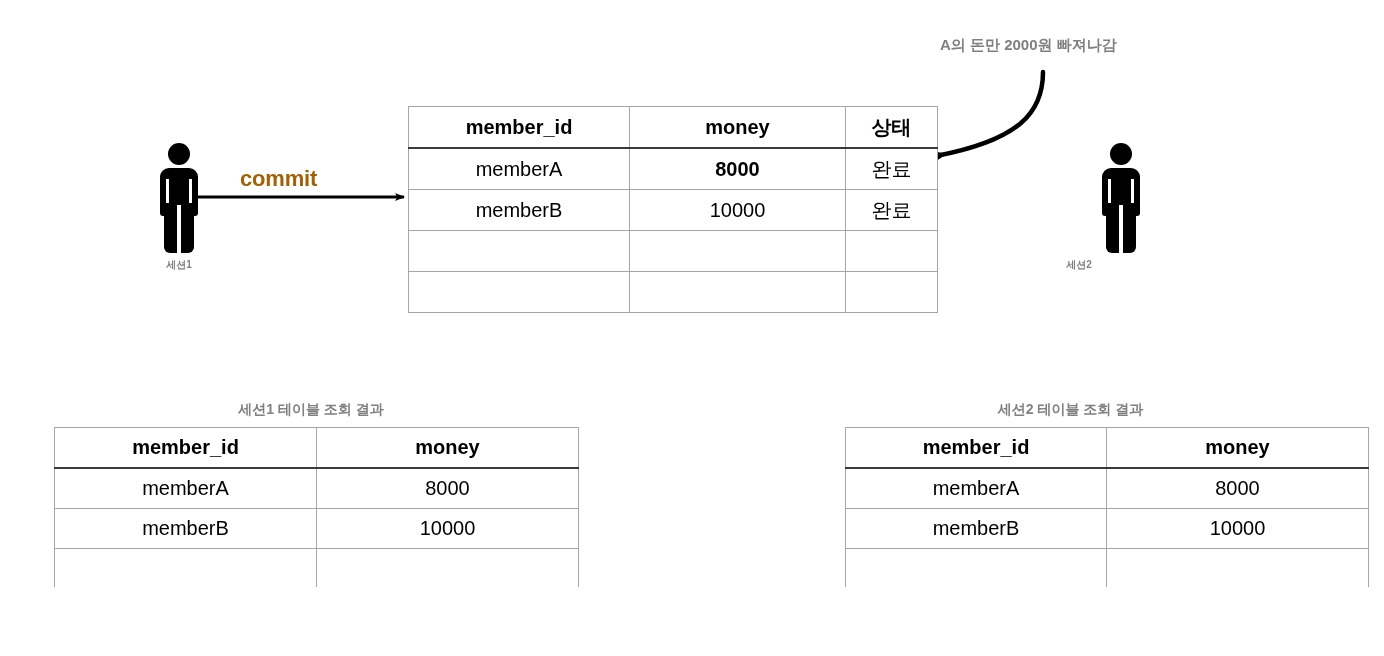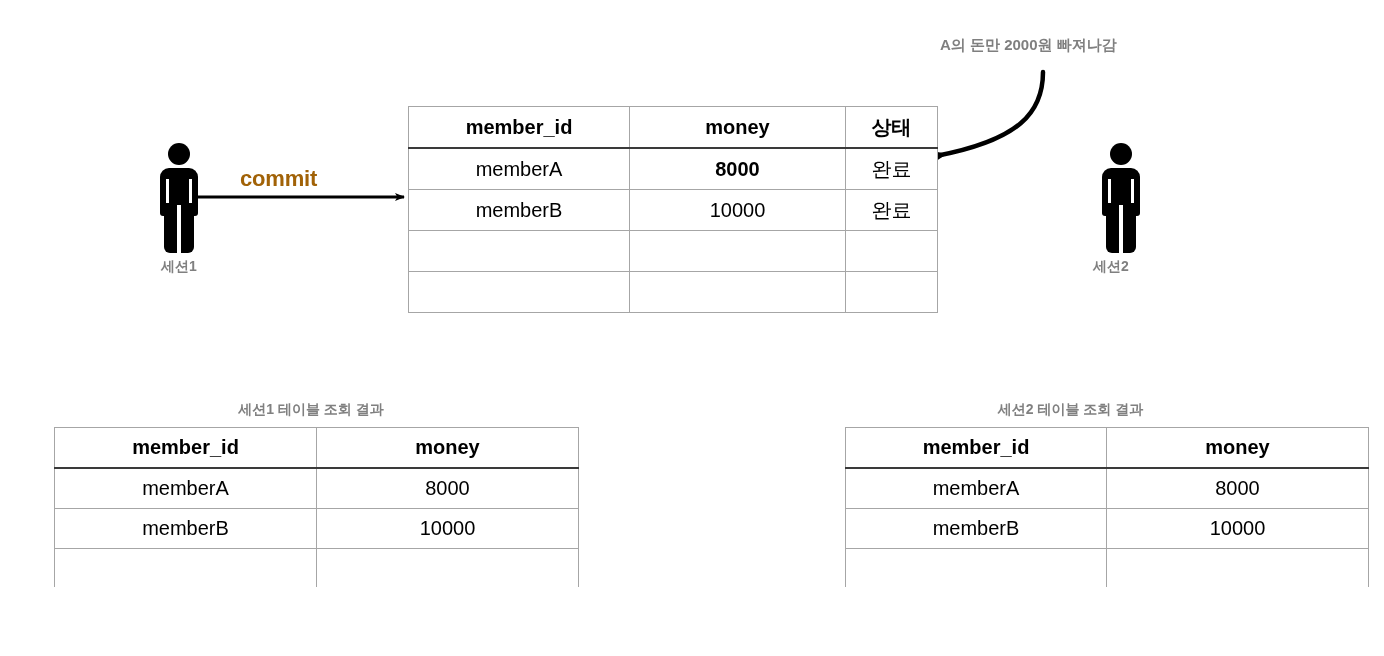--- a/index.html
+++ b/index.html
@@ -72,21 +72,21 @@
   .person .arm-gap-r {
     position: absolute;
     left: 37px;
     top: 36px;
     width: 3px;
     height: 30px;
     background: #ffffff;
   }
   .person-label {
     position: absolute;
-    font-size: 14px;
+    font-size: 10px;
     font-weight: 700;
     color: #808080;
     white-space: nowrap;
     text-align: center;
   }
 
   
   .commit-label {
     position: absolute;
     font-size: 22px;
@@ -208,21 +208,21 @@
   <div class="commit-label" style="left:240px; top:166px;">commit</div>
 
   <div class="person" style="left:1094px; top:143px;">
     <span class="head"></span>
     <span class="torso"></span>
     <span class="arm-gap-l"></span>
     <span class="arm-gap-r"></span>
     <span class="legs"></span>
     <span class="leg-gap"></span>
   </div>
-  <div class="person-label" style="left:1061px; top:258px; width:100px;">세션2</div>
+  <div class="person-label" style="left:1029px; top:258px; width:100px;">세션2</div>
 
   <table class="tbl" id="tx-table">
     <thead>
       <tr>
         <th class="c-id">member_id</th>
         <th class="c-money">money</th>
         <th class="c-state">상태</th>
       </tr>
     </thead>
     <tbody>

